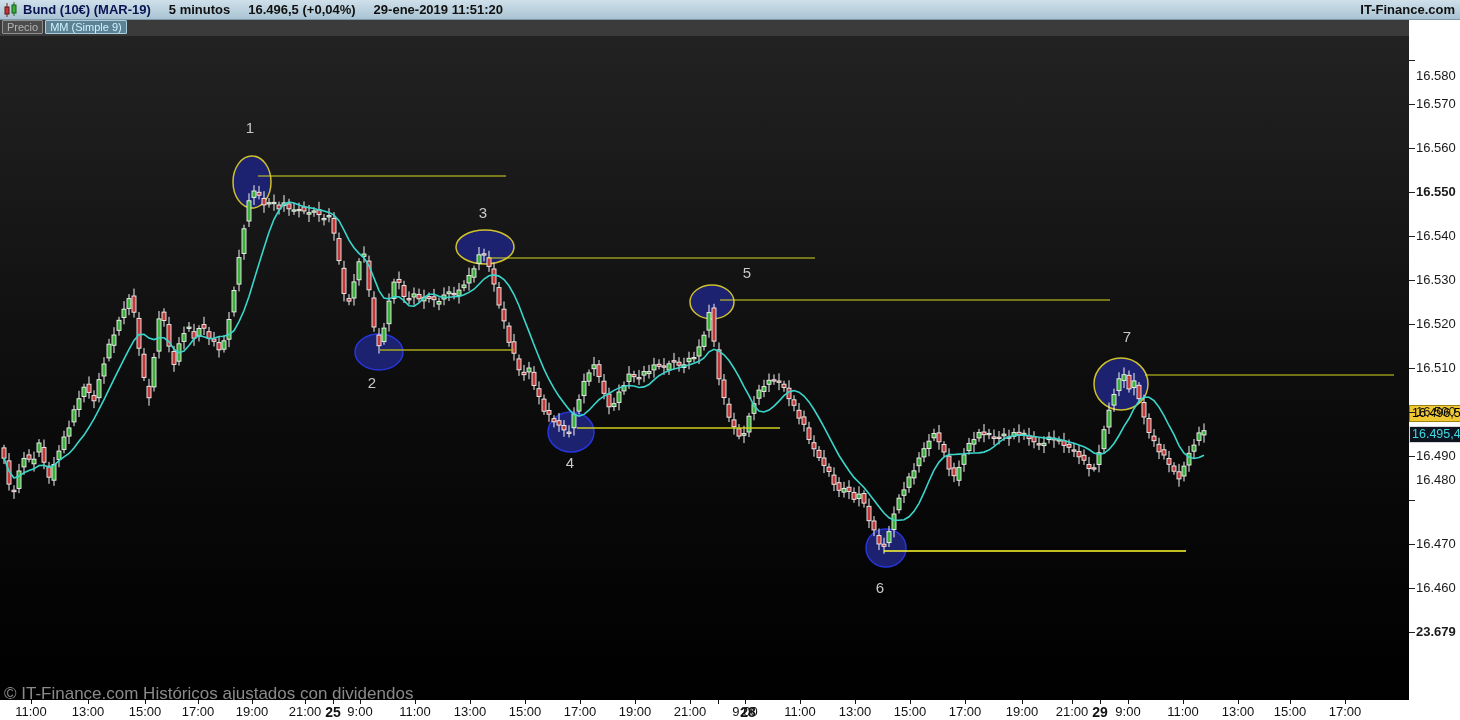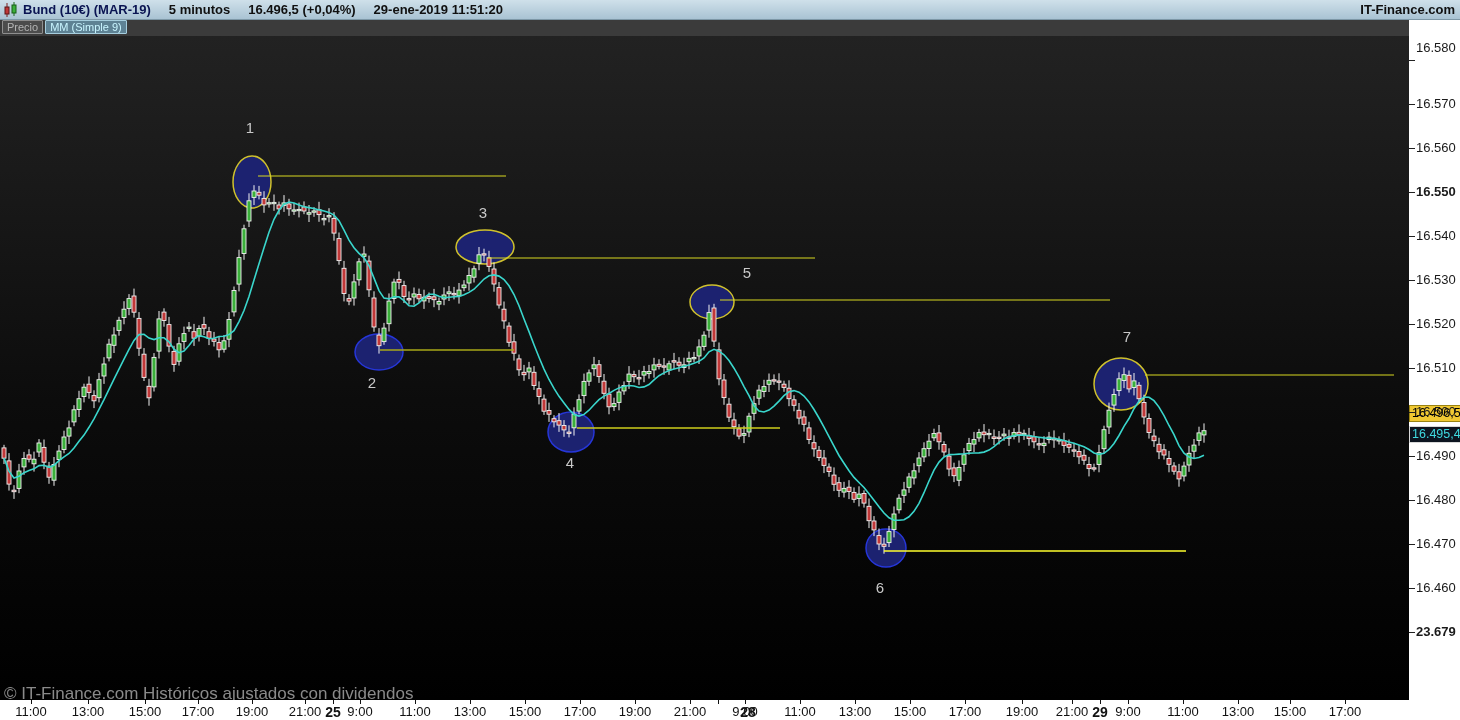--- a/index.html
+++ b/index.html
@@ -579,41 +579,41 @@
           <text x="1127" y="306" fill="#c9c9c9" font-size="15" text-anchor="middle">7</text>
         </g>
       </svg>
     <div id="copyright">© IT-Finance.com  Históricos ajustados con dividendos</div>
   </div>
 
   <div id="paxis">
     <div class="badge" id="badge-last" style="top: 385px;">16.496,5</div>
     <div class="badge" id="badge-ma" style="top: 406px;">16.495,4</div>
   <div class="ptick" style="top: 40px;"></div>
-      <div class="plabel" style="top: 20px;">16.580</div>
+      <div class="plabel" style="top: 48px;">16.580</div>
       <div class="ptick" style="top: 84px;"></div>
       <div class="plabel" style="top: 76px;">16.570</div>
       <div class="ptick" style="top: 128px;"></div>
       <div class="plabel" style="top: 120px;">16.560</div>
       <div class="ptick" style="top: 172px;"></div>
       <div class="plabel bold" style="top: 164px;">16.550</div>
       <div class="ptick" style="top: 216px;"></div>
       <div class="plabel" style="top: 208px;">16.540</div>
       <div class="ptick" style="top: 260px;"></div>
       <div class="plabel" style="top: 252px;">16.530</div>
       <div class="ptick" style="top: 304px;"></div>
       <div class="plabel" style="top: 296px;">16.520</div>
       <div class="ptick" style="top: 348px;"></div>
       <div class="plabel" style="top: 340px;">16.510</div>
       <div class="ptick" style="top: 392px;"></div>
       <div class="plabel" style="top: 384px;">16.500</div>
       <div class="ptick" style="top: 436px;"></div>
       <div class="plabel" style="top: 428px;">16.490</div>
       <div class="ptick" style="top: 480px;"></div>
-      <div class="plabel" style="top: 472px;">16.480</div>
+      <div class="plabel" style="top: 452px;">16.480</div>
       <div class="ptick" style="top: 524px;"></div>
       <div class="plabel" style="top: 516px;">16.470</div>
       <div class="ptick" style="top: 568px;"></div>
       <div class="plabel" style="top: 560px;">16.460</div>
       <div class="ptick" style="top: 612px;"></div>
       <div class="plabel bold" style="top: 604px;">23.679</div>
     </div>
 
   <div id="taxis">
       <div class="ttick" style="left: 31px;"></div>

